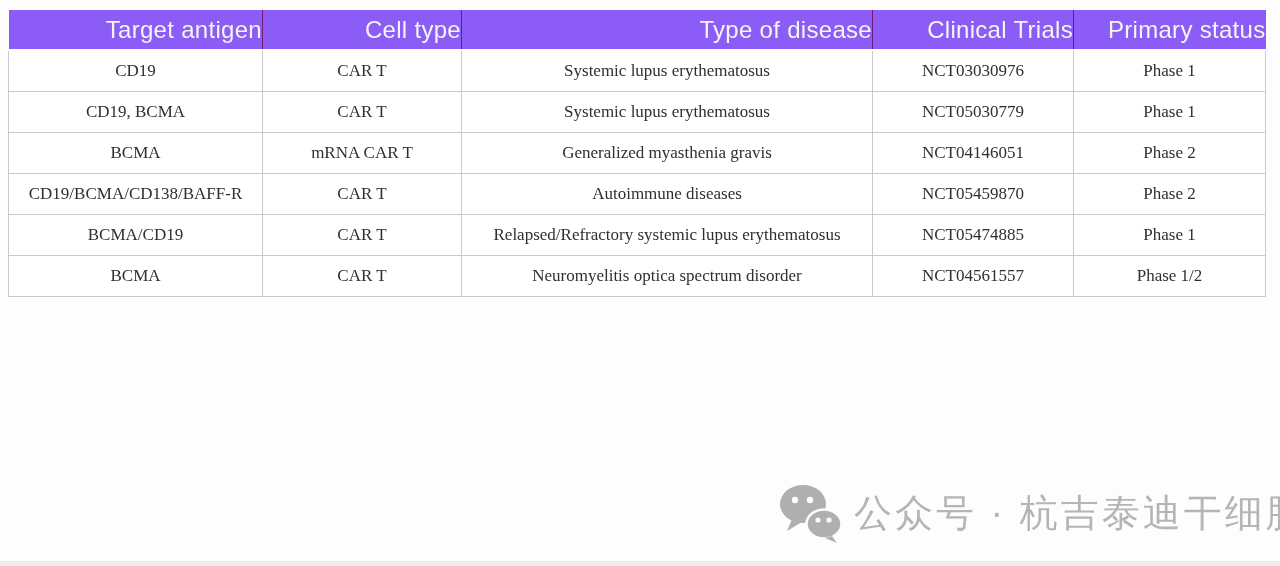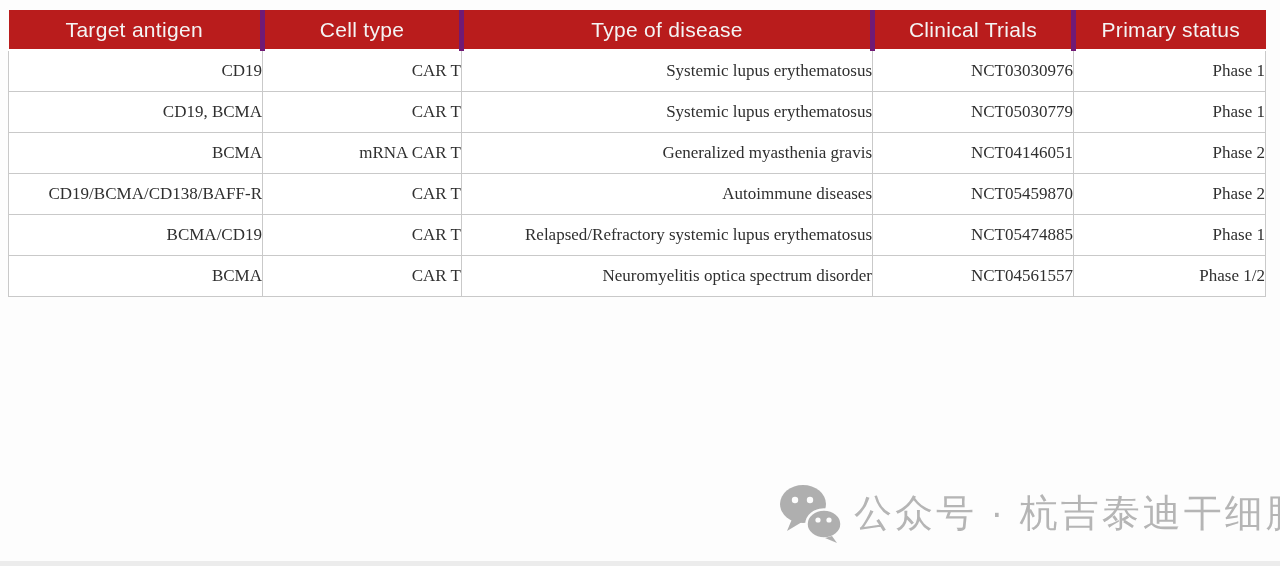--- a/index.html
+++ b/index.html
@@ -20,39 +20,39 @@
     background: #ececec;
   }
   table.trials {
     position: absolute;
     left: 8px; top: 10px;
     width: 1257px;
     border-collapse: collapse;
     table-layout: fixed;
   }
   thead th {
-    background: #b91c1c;
+    background: #8b5cf6;
     color: #f4f4f4;
     font-family: "Liberation Sans", sans-serif;
     font-weight: normal;
-    font-size: 21px;
+    font-size: 24px;
     height: 40px;
-    text-align: center;
+    text-align: right;
     vertical-align: middle;
     border: none;
     letter-spacing: 0.3px;
   }
-  thead th + th { border-left: 5px solid #701a75; }
+  thead th + th { border-left: 1px solid #701a75; }
   tbody td {
     background: #ffffff;
     color: #2f2f2f;
     font-family: "Liberation Serif", serif;
     font-size: 17px;
     height: 41px;
-    text-align: right;
+    text-align: center;
     vertical-align: middle;
     border: 1px solid #c9c9c9;
     white-space: nowrap;
     overflow: hidden;
   }
   tbody tr:first-child td { border-top: 2px solid #ffffff; }
   .watermark {
     position: absolute;
     left: 778px; top: 482px;
     display: flex;

